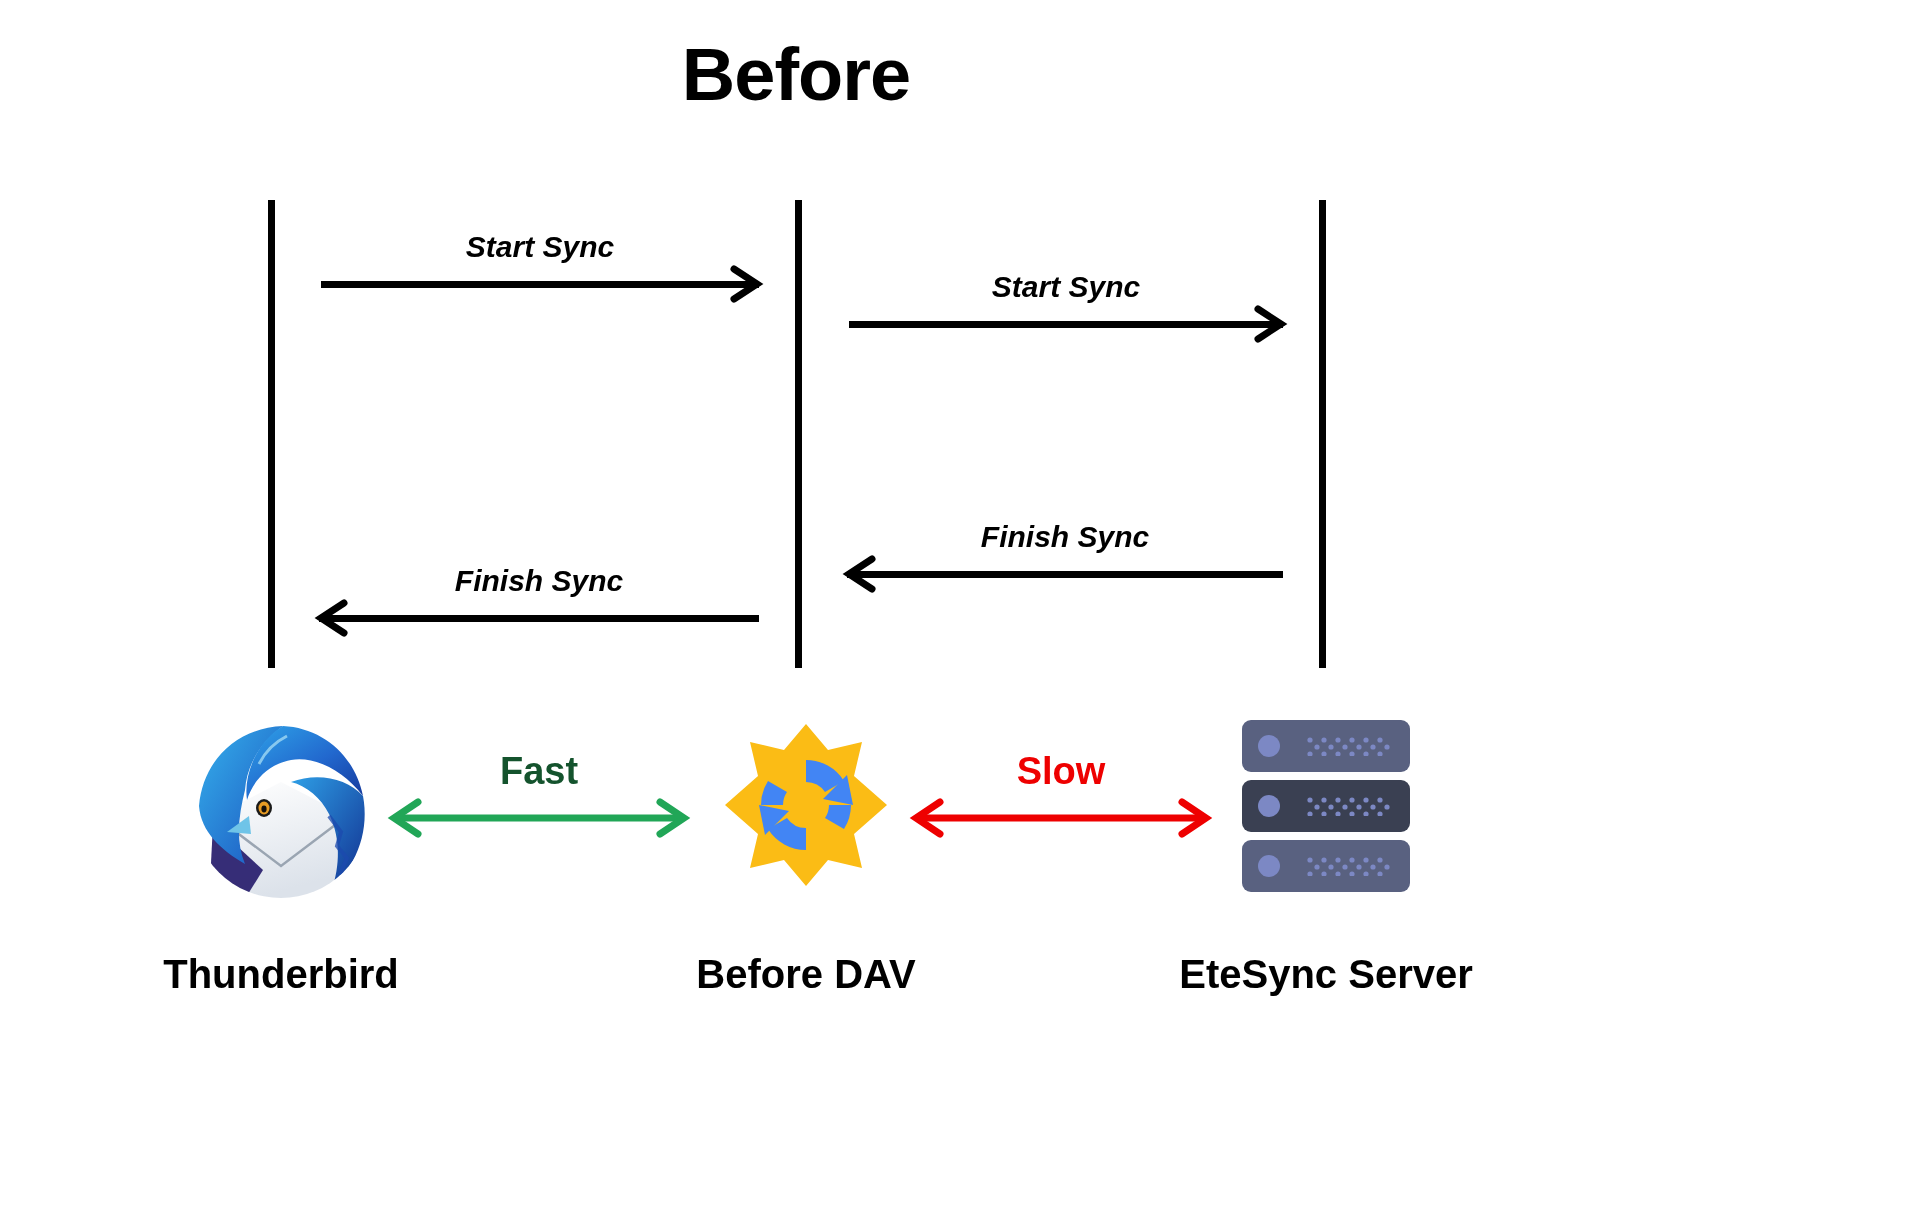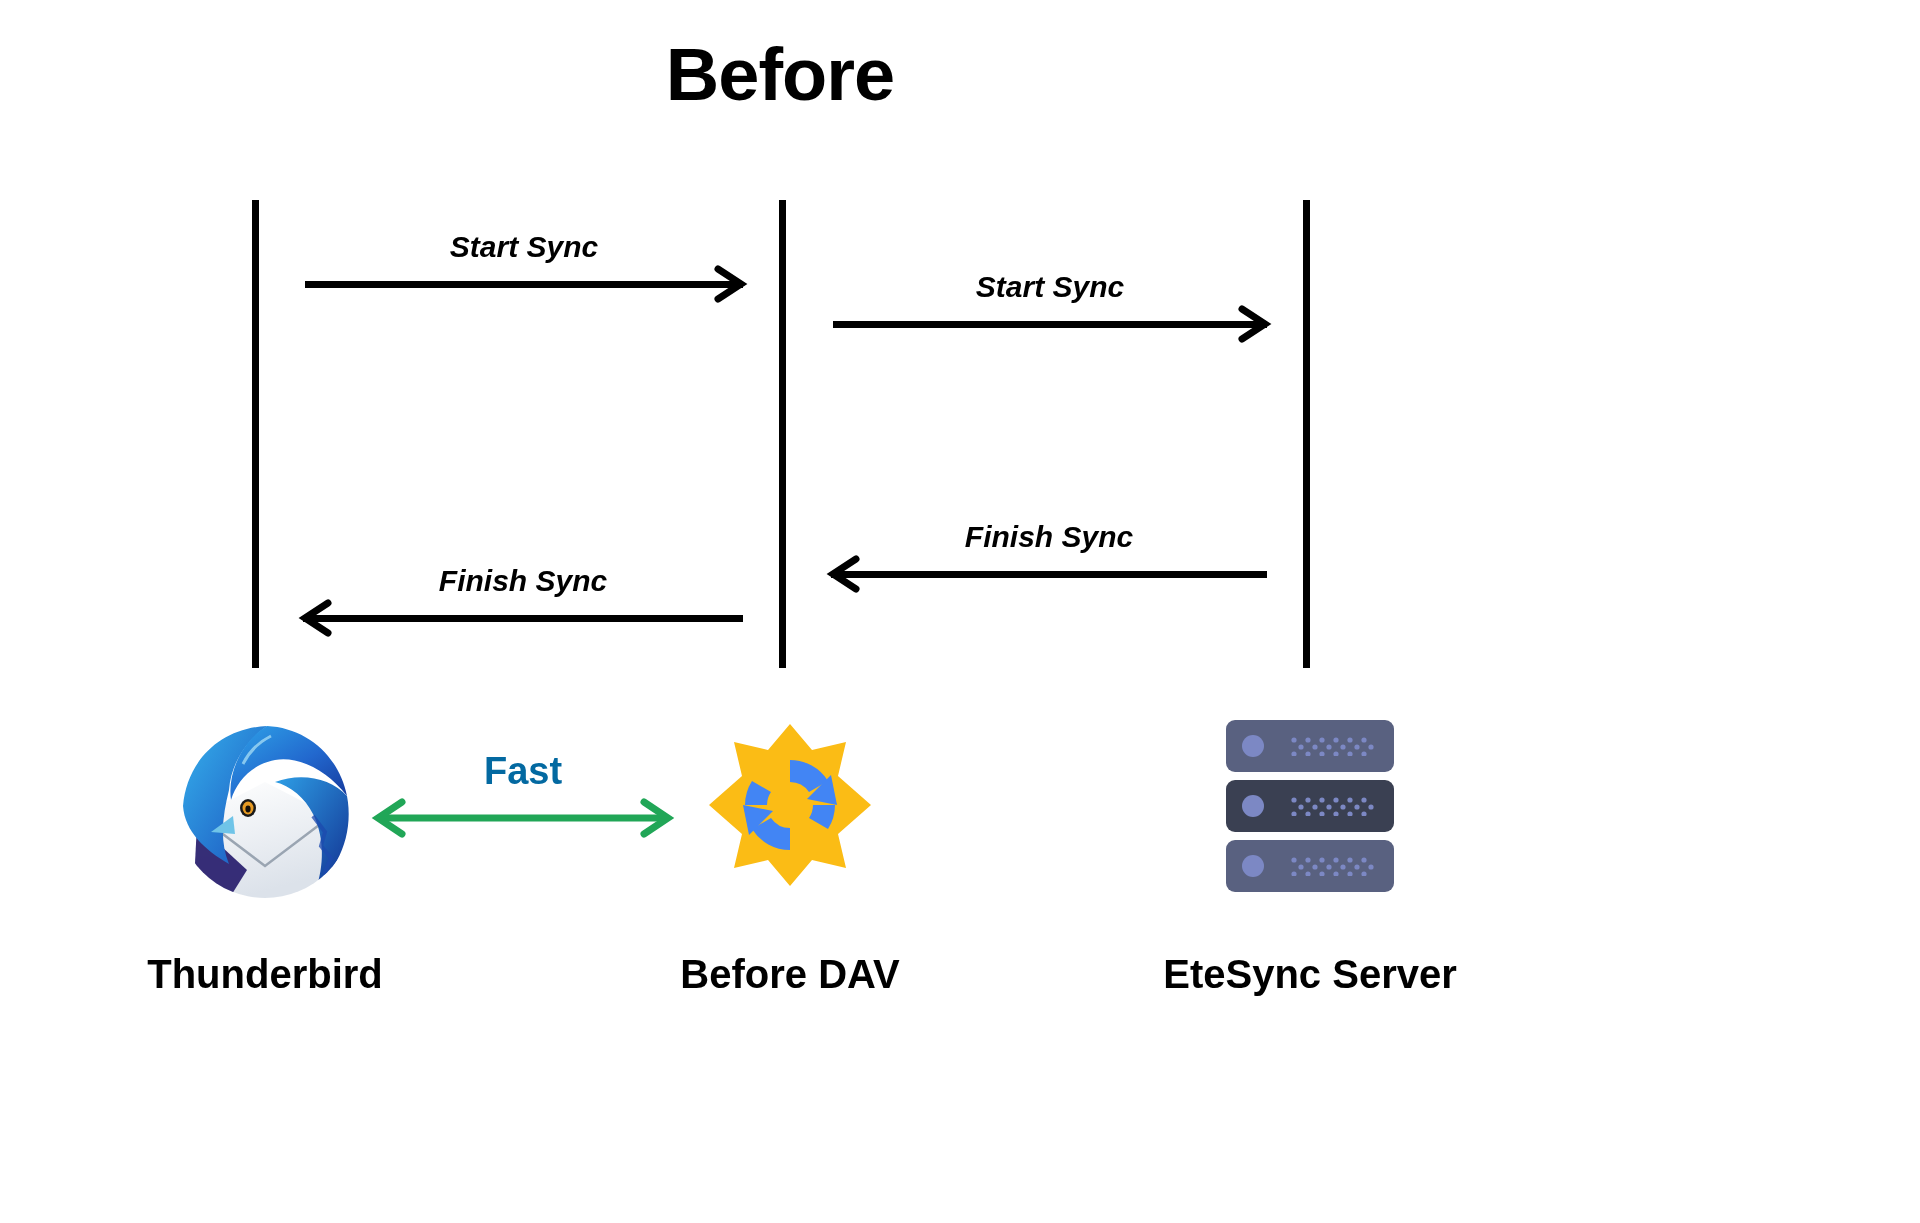--- a/index.html
+++ b/index.html
@@ -9,21 +9,21 @@
   }
   body {
     width: 1920px;
     height: 1223px;
     position: relative;
     font-family: "Liberation Sans", sans-serif;
     overflow: hidden;
   }
   .stage {
     position: absolute;
-    left: 0; top: 0;
+    left: 16px; top: 0;
     width: 1860px;
     height: 1223px;
   }
   
   #page-title {
     position: absolute;
     left: 0;
     top: 38px;
     width: 1560px;
     text-align: center;
@@ -360,22 +360,30 @@
               <circle cx="62" cy="18" r="2.6"></circle>
               <circle cx="76" cy="18" r="2.6"></circle>
           </g>
         </svg>
       </div>
     </div>
     <div class="actor-label">EteSync Server</div>
   </div>
 
   <div id="link-fast" class="link">
-    <div class="link-label" style="color:#0369a1;">Fast</div>
+    <div class="link-label" style="color:#14532d;">Fast</div>
     <svg class="link-svg" viewBox="0 0 322 44" preserveAspectRatio="none">
       <line x1="22" y1="22" x2="300" y2="22" stroke="#21A657" stroke-width="7"></line>
       <polyline points="40,6 16,22 40,38" fill="none" stroke="#21A657" stroke-width="7" stroke-linecap="round"></polyline>
       <polyline points="282,6 306,22 282,38" fill="none" stroke="#21A657" stroke-width="7" stroke-linecap="round"></polyline>
     </svg>
   </div>
 
+  <div id="link-slow" class="link">
+    <div class="link-label" style="color:#EE0000;">Slow</div>
+    <svg class="link-svg" viewBox="0 0 322 44" preserveAspectRatio="none">
+      <line x1="22" y1="22" x2="300" y2="22" stroke="#EE0000" stroke-width="7"></line>
+      <polyline points="40,6 16,22 40,38" fill="none" stroke="#EE0000" stroke-width="7" stroke-linecap="round"></polyline>
+      <polyline points="282,6 306,22 282,38" fill="none" stroke="#EE0000" stroke-width="7" stroke-linecap="round"></polyline>
+    </svg>
+  </div>
 
 </div>
 
 </body></html>

